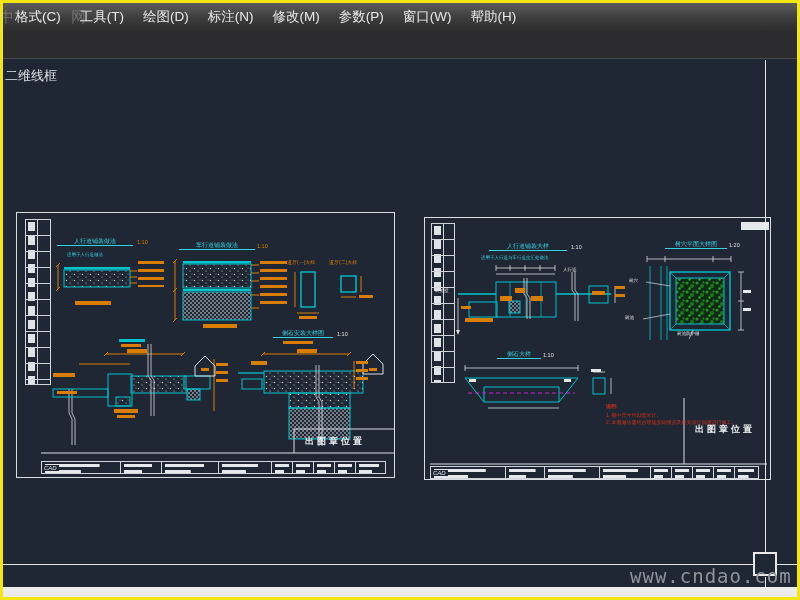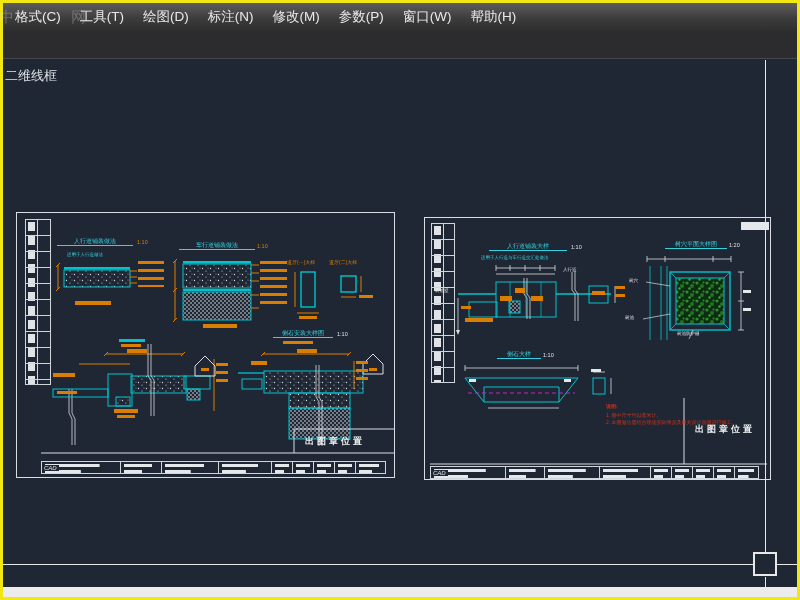--- a/index.html
+++ b/index.html
@@ -278,19 +278,20 @@
         <i class="tc" style="width:25px"></i>
       </div>
     </div>
 
     <i class="a xh" style="left:762px;top:0;width:1px;height:492px"></i>
     <i class="a xh" style="left:762px;top:517px;width:1px;height:10px"></i>
     <i class="a xh" style="left:0;top:504px;width:750px;height:1px"></i>
     <i class="a xh" style="left:774px;top:504px;width:20px;height:1px"></i>
     <i class="a" style="left:750px;top:492px;width:24px;height:24px;border:2px solid #e8e8e8"></i>
 
+    <div id="watermark">www.cndao.com</div>
   </div>
 
   <div id="statusbar"></div>
 </div>
 
 
 
 
 </body></html>

